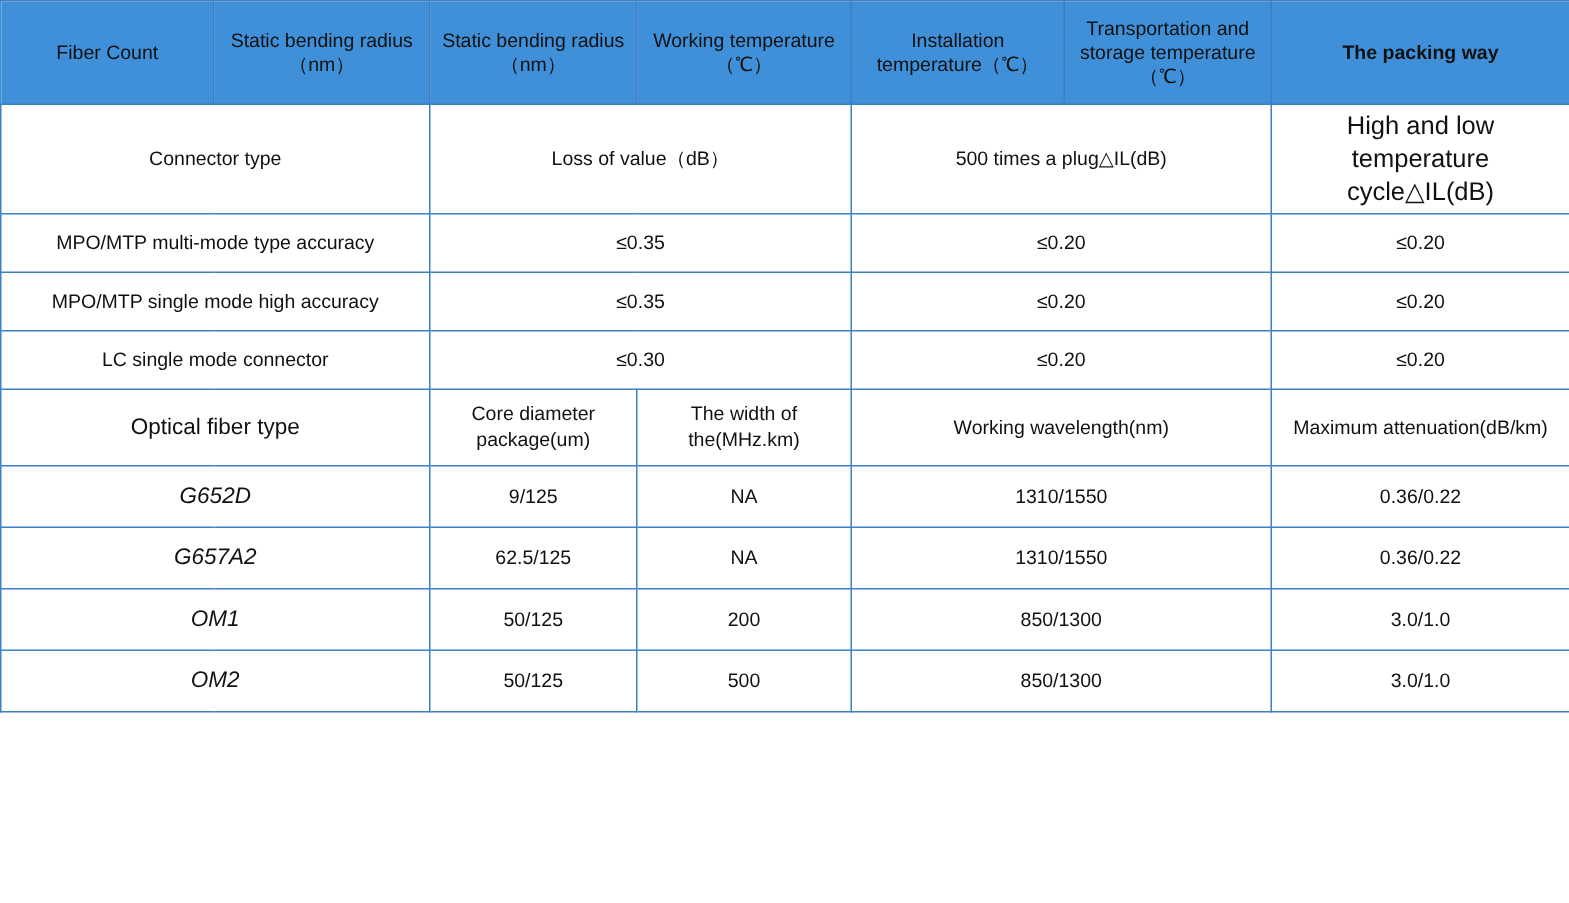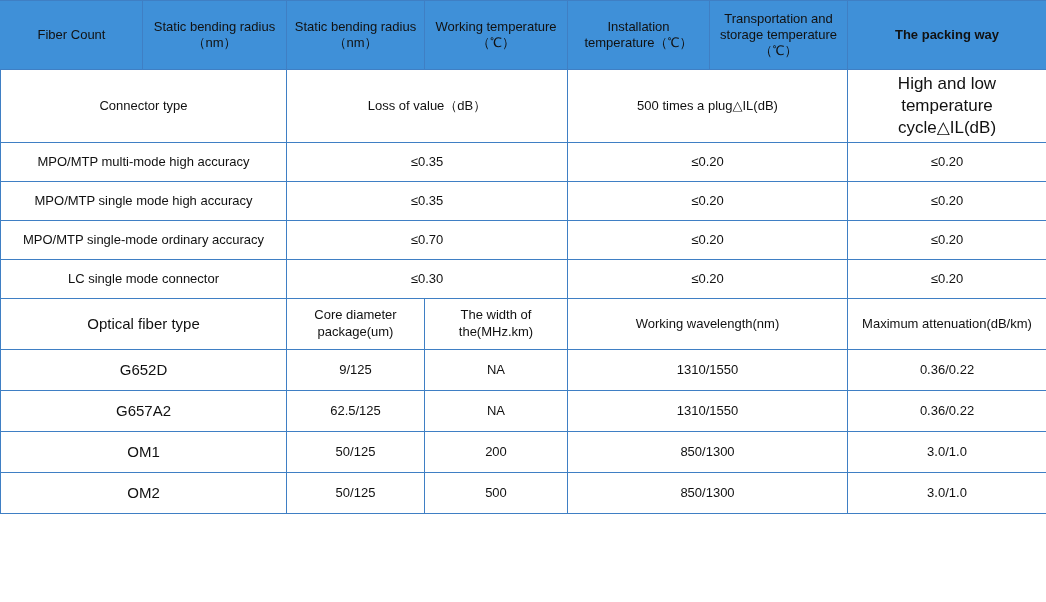--- a/index.html
+++ b/index.html
@@ -72,20 +72,21 @@
   .row-sec td.two-line {
     font-size: 13px;
     line-height: 1.3;
   }
   .row-fiber td {
     height: 34px;
     font-size: 14px;
   }
   .row-fiber td.name {
     font-size: 15px;
+    font-style: italic;
   }
 </style>
 </head>
 <body>
 
 <table class="spec">
   <colgroup>
     <col style="width:142px">
     <col style="width:144px">
     <col style="width:138px">
@@ -108,34 +109,28 @@
 
 
     <tr class="row-sub">
       <td colspan="2">Connector type</td>
       <td colspan="2">Loss of value（dB）</td>
       <td colspan="2">500 times a plug△IL(dB)</td>
       <td class="two-line">High and low temperature cycle△IL(dB)</td>
     </tr>
 
     <tr class="row-data">
-      <td colspan="2">MPO/MTP multi-mode high accuracy</td>
+      <td colspan="2">MPO/MTP multi-mode type accuracy</td>
       <td colspan="2">≤0.35</td>
       <td colspan="2">≤0.20</td>
       <td>≤0.20</td>
     </tr>
     <tr class="row-data">
       <td colspan="2">MPO/MTP single mode high accuracy</td>
       <td colspan="2">≤0.35</td>
-      <td colspan="2">≤0.20</td>
-      <td>≤0.20</td>
-    </tr>
-    <tr class="row-data">
-      <td colspan="2">MPO/MTP single-mode ordinary accuracy</td>
-      <td colspan="2">≤0.70</td>
       <td colspan="2">≤0.20</td>
       <td>≤0.20</td>
     </tr>
     <tr class="row-data">
       <td colspan="2">LC single mode connector</td>
       <td colspan="2">≤0.30</td>
       <td colspan="2">≤0.20</td>
       <td>≤0.20</td>
     </tr>
 

